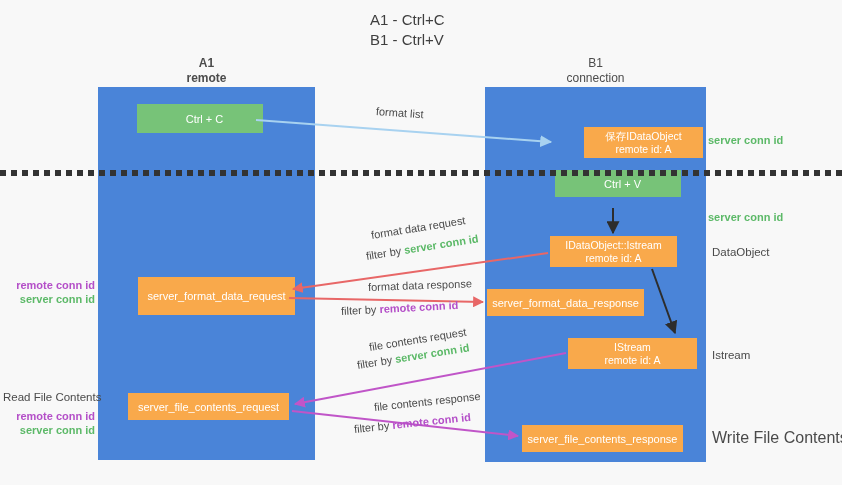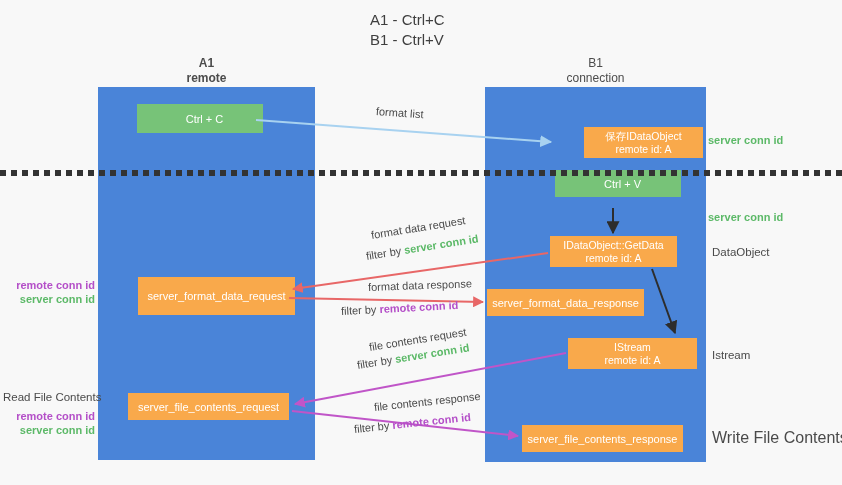--- a/index.html
+++ b/index.html
@@ -108,21 +108,21 @@
     <span>Ctrl + C</span>
   </div>
   <div class="node orange n-save">
     <span class="l1">保存IDataObject</span>
     <span class="l2">remote id: A</span>
   </div>
   <div class="node green oneline n-ctrlv">
     <span>Ctrl + V</span>
   </div>
   <div class="node orange n-getdata">
-    <span class="l1">IDataObject::GetData</span>
+    <span class="l1">IDataObject::Istream</span>
     <span class="l2">remote id: A</span>
   </div>
   <div class="node orange oneline n-freq">
     <span>server_format_data_request</span>
   </div>
   <div class="node orange oneline n-fresp">
     <span>server_format_data_response</span>
   </div>
   <div class="node orange n-istream">
     <span class="l1">IStream</span>

